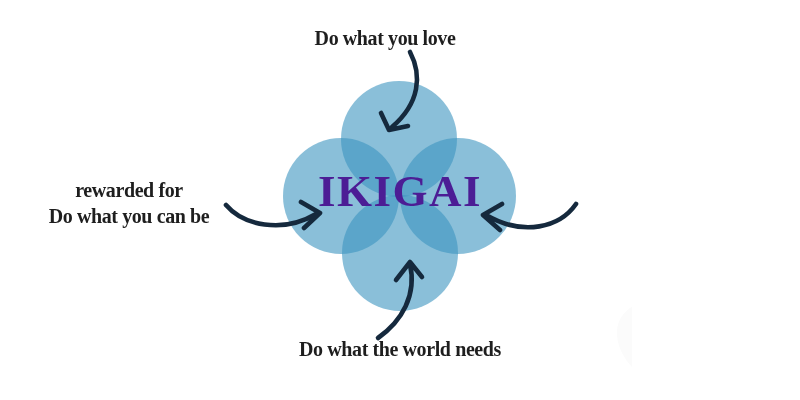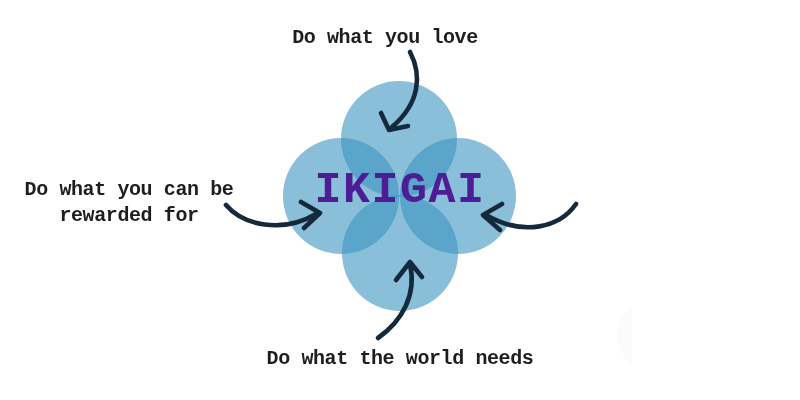--- a/index.html
+++ b/index.html
@@ -6,21 +6,21 @@
     margin: 0;
     padding: 0;
     background: #ffffff;
   }
   .canvas {
     position: relative;
     width: 632px;
     height: 400px;
     background: #ffffff;
     overflow: hidden;
-    font-family: Liberation Mono, monospace;
+    font-family: Liberation Serif, serif;
   }
   .diagram-svg {
     position: absolute;
     left: 0;
     top: 0;
   }
   .label {
     position: absolute;
     transform: translateX(-50%);
     color: #1e1e1e;
@@ -67,22 +67,22 @@
       <path d="M 410 52 C 422 75 420 103 392 127 M 381 113 L 389 130 L 408 126" stroke="#15293d"></path>
       <path d="M 226 205 C 243 225 282 234 316 214 M 301 202 L 320 213 L 304 228" stroke="#15293d"></path>
       <path d="M 576 204 C 560 227 524 237 486 215 M 502 204 L 483 215 L 500 230" stroke="#15293d"></path>
       <path d="M 378 338 C 402 321 417 295 410 264 M 396 280 L 410 262 L 422 277" stroke="#15293d"></path>
     </g>
   </svg>
 
   <div class="label" style="left:385px; top:25px;">Do what you love</div>
 
   <div class="label" style="left:129px; top:177px;">
+    <span>rewarded for</span>
     <span>Do what you can be</span>
-    <span>rewarded for</span>
   </div>
 
 
-  <div class="label" style="left:400px; top:346px;text-align:right;">Do what the world needs</div>
+  <div class="label" style="left:400px; top:336px;text-align:right;">Do what the world needs</div>
 
   <div class="center-label">IKIGAI</div>
 
 </div>
 
 </body></html>

